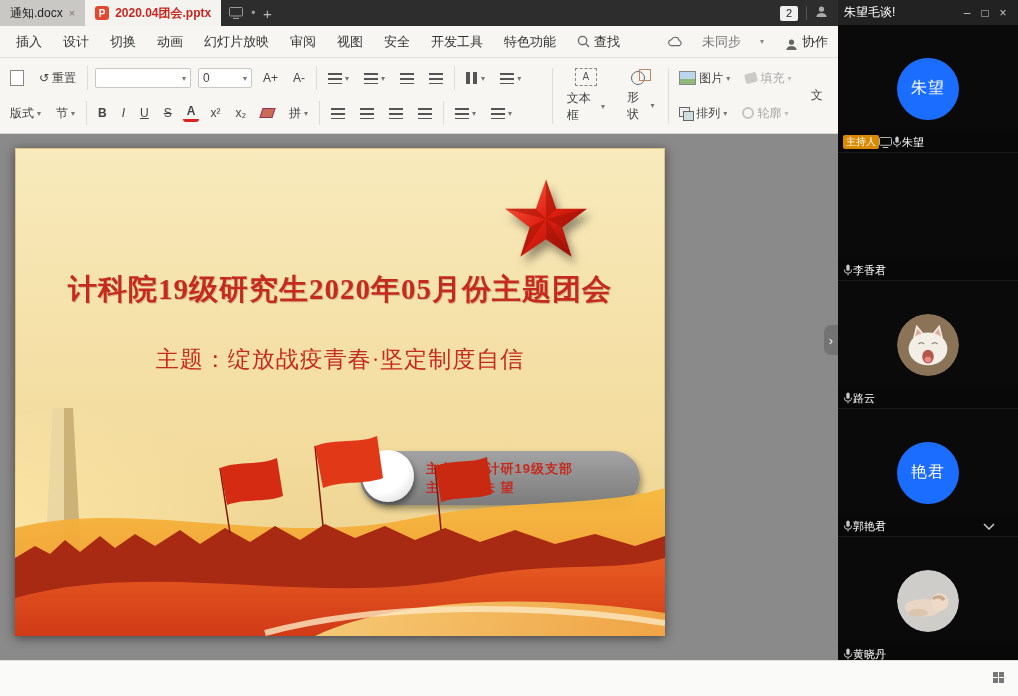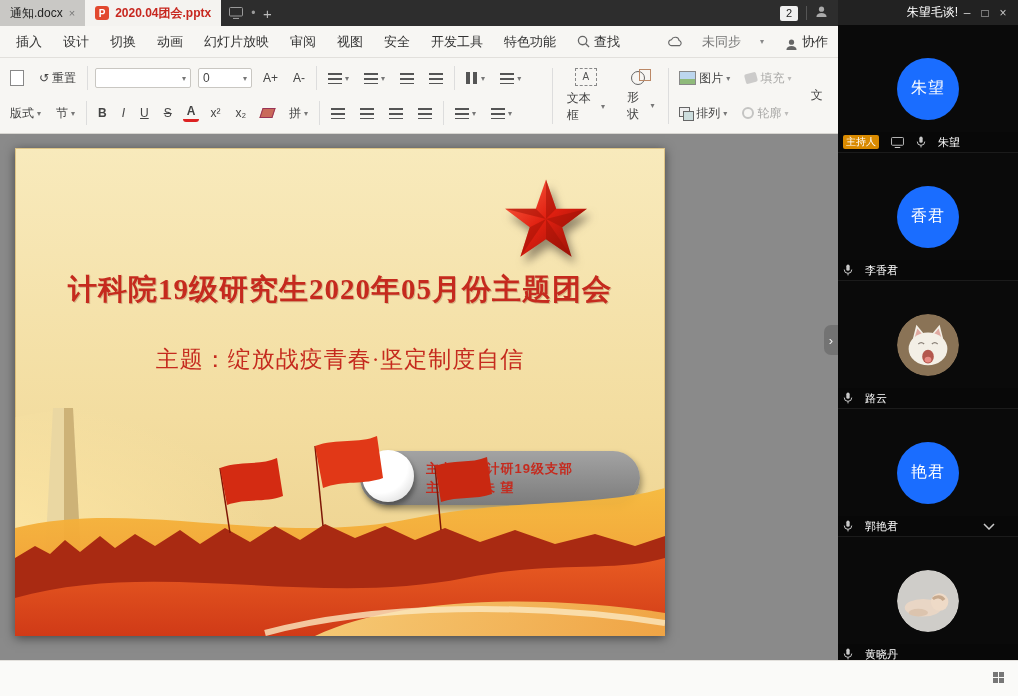--- a/index.html
+++ b/index.html
@@ -96,30 +96,30 @@
   .grid-ico{position:absolute;right:14px;top:11px;width:11px;height:11px;background:
     linear-gradient(#777,#777) 0 0/5px 5px no-repeat,
     linear-gradient(#777,#777) 6px 0/5px 5px no-repeat,
     linear-gradient(#777,#777) 0 6px/5px 5px no-repeat,
     linear-gradient(#777,#777) 6px 6px/5px 5px no-repeat;}
 
   
   .meeting{position:absolute;left:838px;top:0;width:180px;height:660px;background:#000;overflow:hidden;}
   .meet-titlebar{height:25px;background:#222;display:flex;align-items:center;color:#fff;font-size:12px;
     padding:0 6px;box-sizing:border-box;}
-  .meet-title{flex:1;white-space:nowrap;overflow:hidden;text-align:right;}
+  .meet-title{flex:1;white-space:nowrap;overflow:hidden;}
   .winbtn{width:18px;text-align:center;color:#c9c9c9;font-size:12px;cursor:default;}
   .tile{position:relative;height:127px;background:#0a0a0a;border-bottom:1px solid #1b1b1b;
     display:flex;align-items:center;justify-content:center;}
   .avatar{width:62px;height:62px;border-radius:50%;display:flex;align-items:center;justify-content:center;}
   .avatar.blue{background:var(--avatar-blue,#1a6dff);color:#fff;font-size:16px;letter-spacing:1px;}
   .avatar.photo{overflow:hidden;}
   .avatar.photo svg{width:62px;height:62px;display:block;}
   .namebar{position:absolute;left:0;bottom:0;width:100%;height:20px;background:rgba(8,8,8,.94);
-    display:flex;align-items:center;gap:12px;padding:0 5px;box-sizing:border-box;
+    display:flex;align-items:center;gap:0;padding:0 5px;box-sizing:border-box;
     color:#fff;font-size:11px;}
   .host-badge{background:var(--host-badge-bg,#e08a00);color:#fff;font-size:10px;height:14px;
     display:flex;align-items:center;padding:0 3px;border-radius:2px;}
   .namebar svg{color:#c9c9c9;flex:0 0 auto;}
   .nb-spacer{flex:1;}
 
   .collapse{position:absolute;left:824px;top:325px;width:14px;height:30px;background:#737373;
     border-radius:7px 0 0 7px;display:flex;align-items:center;justify-content:center;
     color:#f0f0f0;font-size:13px;z-index:5;}
 </style>
@@ -460,21 +460,20 @@
             <use href="#ic-screen"></use>
           </svg>
         <svg width="10" height="12">
             <use href="#ic-mic"></use>
           </svg>
         <span>朱望</span>
       </div>
     </div>
 
     <div class="tile">
-      <div class="avatar blue">香君</div>
       <div class="namebar">
         <svg width="10" height="12">
             <use href="#ic-mic"></use>
           </svg>
         <span>李香君</span>
       </div>
     </div>
 
     <div class="tile">
       <div class="avatar photo">

